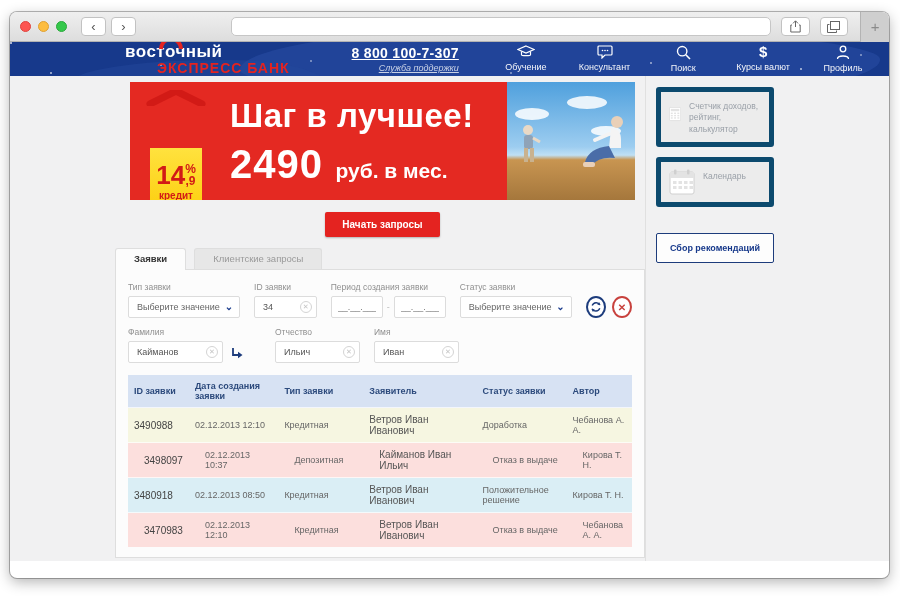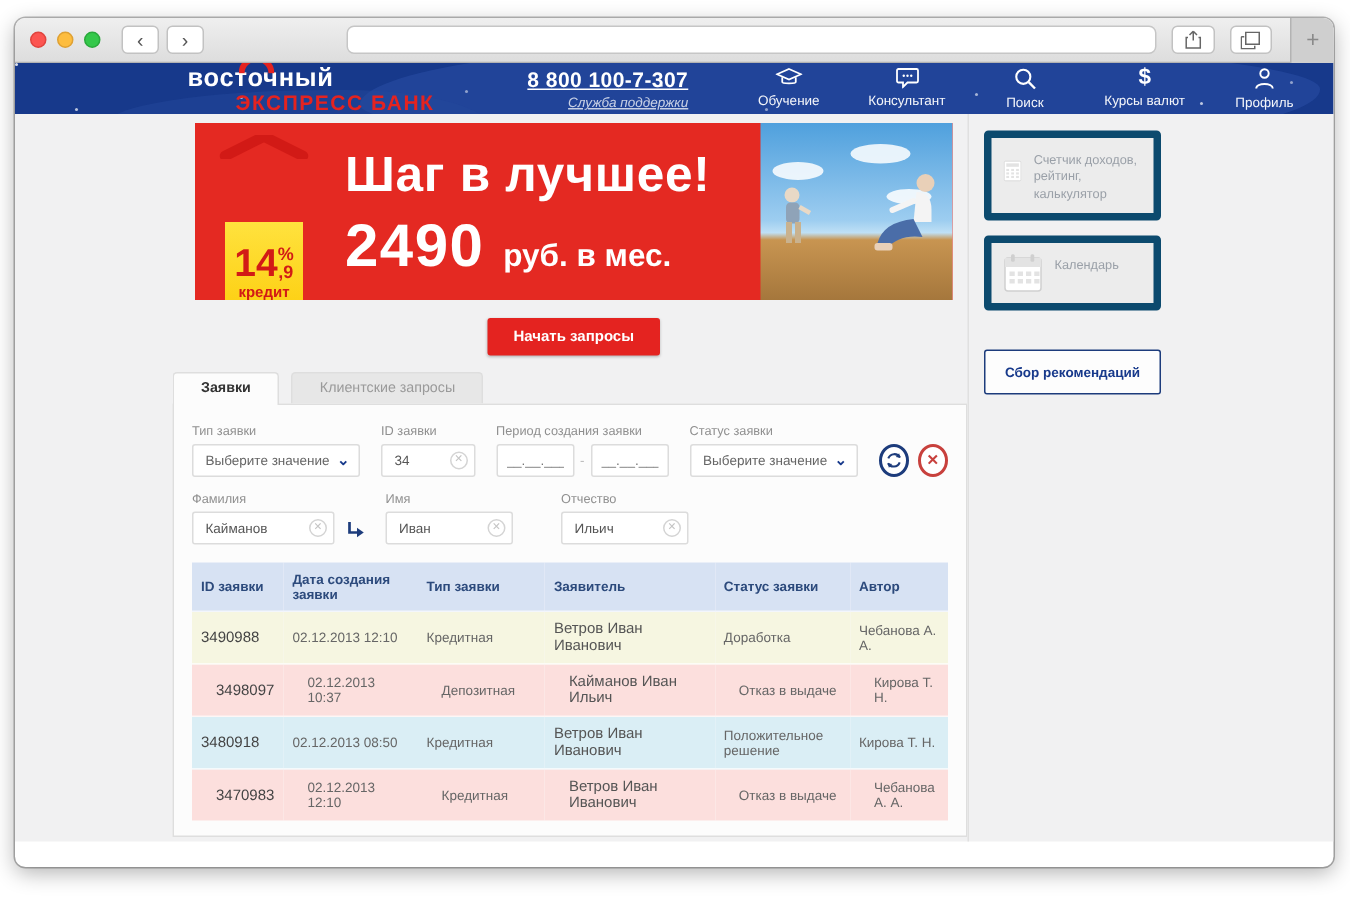--- a/index.html
+++ b/index.html
@@ -315,31 +315,31 @@
                   <input value="Кайманов" style="">
                   <span class="clear-ic">✕</span>
                 </div>
               </div>
               <div class="apply-arrow">
                 <svg width="12" height="13" viewBox="0 0 12 13">
                     <path d="M2 1 v7 h6" fill="none" stroke="#1d3c7c" stroke-width="1.8"></path>
                     <path d="M7 4.8 L11.5 8 L7 11.2 Z" fill="#1d3c7c"></path>
                   </svg>
               </div>
+              <div class="fgroup" style="width:85px; margin-left:18px;">
+                <span class="flabel">Отчество</span>
+                <div class="finput">
+                  <input value="Ильич" style="">
+                  <span class="clear-ic">✕</span>
+                </div>
+              </div>
               <div class="fgroup" style="width:85px;">
                 <span class="flabel">Имя</span>
                 <div class="finput">
                   <input value="Иван" style="">
-                  <span class="clear-ic">✕</span>
-                </div>
-              </div>
-              <div class="fgroup" style="width:85px; margin-left:18px;">
-                <span class="flabel">Отчество</span>
-                <div class="finput">
-                  <input value="Ильич" style="">
                   <span class="clear-ic">✕</span>
                 </div>
               </div>
             </div>
 
             <table class="grid">
               <thead>
                 <tr>
                   <th style="width:11%">ID заявки</th>
                   <th style="width:18%">Дата создания заявки</th>

